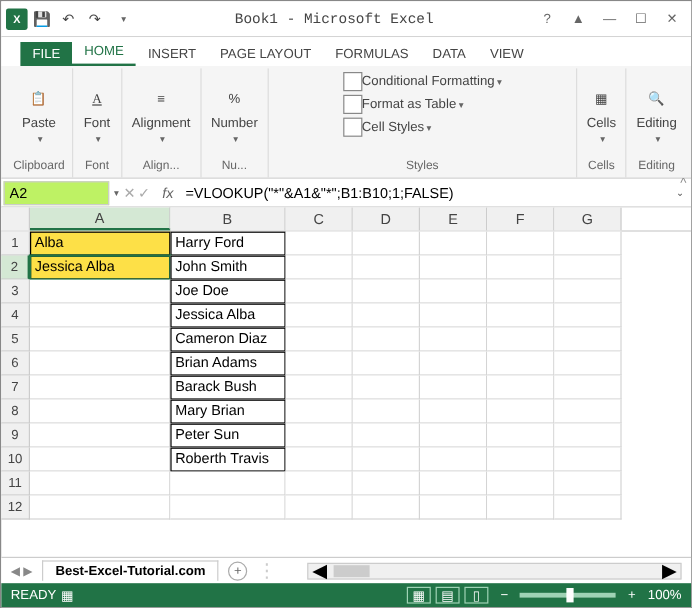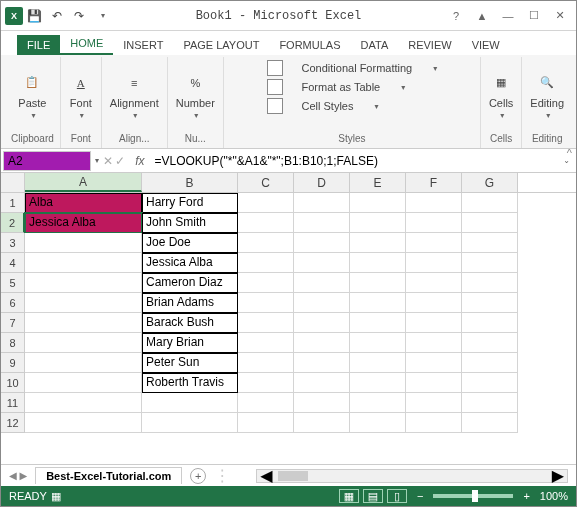--- a/index.html
+++ b/index.html
@@ -17,42 +17,42 @@
 .tab { padding: 4px 10px; font-size: 11px; color: #444; cursor: pointer; }
 .tab.file { background: #217346; color: #fff; }
 .tab.active { color: #217346; border-bottom: 2px solid #217346; font-weight: 400; }
 
 .ribbon { height: 94px; background: #f5f5f5; border-bottom: 1px solid #ccc; display: flex; padding: 2px 4px 0; }
 .rgroup { display: flex; flex-direction: column; align-items: center; border-right: 1px solid #ddd; padding: 2px 6px; }
 .rgroup-items { flex: 1; display: flex; align-items: center; gap: 4px; }
 .rgroup-label { font-size: 10px; color: #666; padding: 2px 0; white-space: nowrap; }
 .big-btn { display: flex; flex-direction: column; align-items: center; gap: 2px; font-size: 11px; color: #444; padding: 2px; }
 .big-btn .icon { width: 24px; height: 24px; display: flex; align-items: center; justify-content: center; }
-.small-btn { font-size: 11px; color: #444; display: flex; align-items: center; gap: 19px; padding: 1px 2px; }
+.small-btn { font-size: 11px; color: #444; display: flex; align-items: center; gap: 0; padding: 1px 2px; }
 .icon-sq { width: 16px; height: 16px; border: 1px solid #888; background: #fff; }
 .drop { font-size: 8px; color: #666; margin-left: 2px; }
 .vstack { display: flex; flex-direction: column; gap: 1px; }
 
 .namebar { height: 24px; display: flex; align-items: center; border-bottom: 1px solid #ccc; background: #fff; }
-.namebox { width: 88px; border: 1px solid #ccc; margin: 2px; padding: 2px 4px; font-size: 12px; background: #a21caf; }
+.namebox { width: 88px; border: 1px solid #ccc; margin: 2px; padding: 2px 4px; font-size: 12px; background: #bef264; }
 .fxlabel { padding: 0 6px; font-style: italic; font-size: 12px; color: #666; }
 .formula-input { flex: 1; border: none; padding: 2px 4px; font-size: 12px; outline: none; }
 .fx-btns { display: flex; gap: 2px; color: #aaa; font-size: 12px; padding: 0 4px; }
 
 .headers { height: 20px; display: flex; background: #fff; border-bottom: 1px solid #ccc; }
 .corner { width: 24px; border-right: 1px solid #ccc; background: #f0f0f0; }
 .colh { border-right: 1px solid #ccc; background: #f0f0f0; font-size: 12px; color: #444; display: flex; align-items: center; justify-content: center; }
 .colh.sel { background: #d4e8d4; border-bottom: 2px solid #217346; }
 
 .grid-row { height: 20px; display: flex; }
 .rowh { width: 24px; border-right: 1px solid #ccc; border-bottom: 1px solid #ccc; background: #f0f0f0; font-size: 11px; color: #444; display: flex; align-items: center; justify-content: center; }
 .rowh.sel { background: #d4e8d4; border-right: 2px solid #217346; }
 .cell { border-right: 1px solid #d4d4d4; border-bottom: 1px solid #d4d4d4; font-size: 12px; padding: 1px 3px; overflow: hidden; white-space: nowrap; background: #fff; }
 .cell.bordered { border: 1px solid #000; }
-.cell.yellow { background: #be185d; }
+.cell.yellow { background: #fde047; }
 .cell.active { outline: 2px solid #217346; outline-offset: -1px; }
 
 .colA { width: 117px; } .colB { width: 96px; } .colC,.colD,.colE,.colF,.colG { width: 56px; }
 
 .sheetbar { position: absolute; bottom: 20px; left: 0; right: 0; height: 22px; background: #fff; border-top: 1px solid #ccc; display: flex; align-items: center; padding: 0 8px; gap: 8px; }
 .nav-arrows { display: flex; gap: 4px; color: #888; font-size: 10px; }
 .sheet-tab { border: 1px solid #ccc; border-bottom: none; padding: 2px 10px; font-size: 11px; font-weight: bold; background: #fff; }
 .addsheet { width: 16px; height: 16px; border: 1px solid #aaa; border-radius: 50%; display: flex; align-items: center; justify-content: center; font-size: 11px; color: #666; }
 .hscroll { flex: 1; margin-left: 18px; height: 14px; border: 1px solid #ccc; background: #f0f0f0; display:flex; align-items:center; }
 .hscroll .thumb { width: 30px; height: 10px; background: #ccc; margin-left: 2px; }
@@ -88,21 +88,20 @@
   </div>
 </div>
 
 <div class="tabs">
   <div class="tab file">FILE</div>
   <div class="tab active">HOME</div>
   <div class="tab">INSERT</div>
   <div class="tab">PAGE LAYOUT</div>
   <div class="tab">FORMULAS</div>
   <div class="tab">DATA</div>
-  <div class="tab">REVIEW</div>
   <div class="tab">VIEW</div>
 </div>
 
 <div class="ribbon">
   <div class="rgroup">
     <div class="rgroup-items">
       <div class="big-btn">
         <div class="icon">📋</div>
         <span>Paste</span>
         <span class="drop">▾</span>

